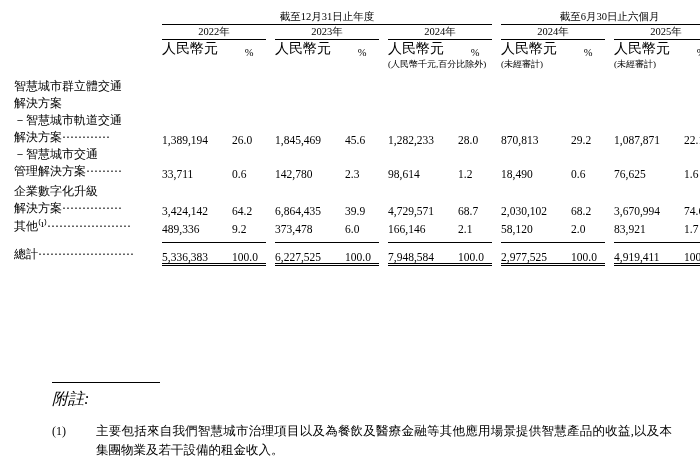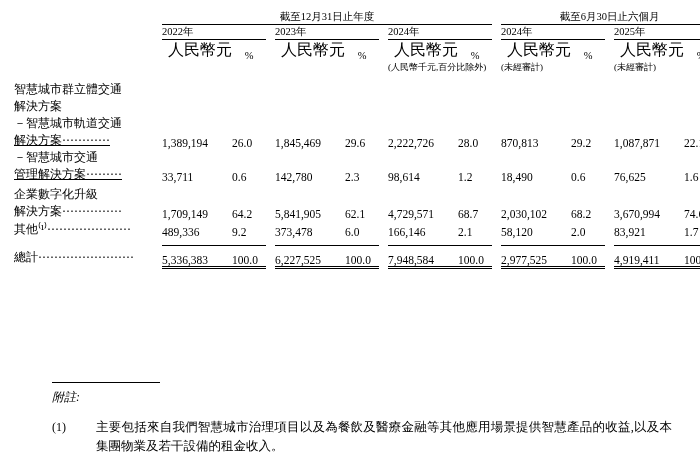--- a/index.html
+++ b/index.html
@@ -49,29 +49,29 @@
     font-size: 0;
     line-height: 0;
   }
   .rule-sub {
     border-bottom: 1px solid #000;
     height: 0;
     font-size: 0;
     line-height: 0;
   }
   .hdr-year {
-    text-align: left;
+    text-align: center;
     font-size: 10.5px;
     padding: 3px 0 3px 0;
     font-weight: bold;
     margin-top: 48px;
   }
   .hdr-unit {
-    text-align: right;
-    font-size: 16px;
+    text-align: left;
+    font-size: 14px;
     padding: 5px 0 2px 0;
   }
   .hdr-unit2 {
     text-align: left;
     font-size: 9px;
     padding: 1px 0 2px 0;
   }
   .hdr-pct {
     text-align: center;
     font-size: 10.5px;
@@ -84,41 +84,41 @@
     white-space: nowrap;
   }
   .lbl {
     font-size: 12px;
     white-space: nowrap;
     padding: 2px 0 2px 0;
     margin-top: 39px;
   }
   .ind0 { padding-left: 0; }
   .ind1 { padding-left: 14px; }
-  .ind3 { padding-left: 42px; text-decoration: underline; }
+  .ind3 { padding-left: 42px; }
 
   .row-sp td { height: 7px; }
   .row-tiny td { height: 3px; }
   .dbl-under td {
     border-bottom: 3px double #000;
   }
 
   .footnote-wrap {
     position: absolute;
     left: 52px;
     top: 382px;
     width: 620px;
   }
   .fn-rule {
     width: 108px;
     border-top: 1px solid #000;
     margin-bottom: 6px;
   }
   .fn-title {
-    font-size: 12px;
+    font-size: 16px;
     font-style: italic;
     margin-bottom: 12px;
     font-family: "Liberation Serif", serif;
   }
   .fn-item {
     display: flex;
     font-size: 12.5px;
     line-height: 1.55;
   }
   .fn-num {
@@ -241,23 +241,23 @@
     <tr>
       <td class="lbl ind1">－智慧城市軌道交通</td>
       <td colspan="14"></td>
     </tr>
     <tr>
       <td class="lbl ind3">解決方案⋯⋯⋯⋯</td>
       <td class="num">1,389,194</td>
       <td class="num">26.0</td>
       <td></td>
       <td class="num">1,845,469</td>
-      <td class="num">29.6</td>
-      <td></td>
-      <td class="num">2,222,726</td>
+      <td class="num">45.6</td>
+      <td></td>
+      <td class="num">1,282,233</td>
       <td class="num">28.0</td>
       <td></td>
       <td class="num">870,813</td>
       <td class="num">29.2</td>
       <td></td>
       <td class="num">1,087,871</td>
       <td class="num">22.1</td>
     </tr>
 
     <tr>
@@ -285,25 +285,25 @@
     <tr class="row-tiny">
           <td colspan="15"></td>
         </tr>
 
     <tr>
       <td class="lbl ind0">企業數字化升級</td>
       <td colspan="14"></td>
     </tr>
     <tr>
       <td class="lbl ind1">解決方案⋯⋯⋯⋯⋯</td>
-      <td class="num">1,709,149</td>
+      <td class="num">3,424,142</td>
       <td class="num">64.2</td>
       <td></td>
-      <td class="num">5,841,905</td>
-      <td class="num">62.1</td>
+      <td class="num">6,864,435</td>
+      <td class="num">39.9</td>
       <td></td>
       <td class="num">4,729,571</td>
       <td class="num">68.7</td>
       <td></td>
       <td class="num">2,030,102</td>
       <td class="num">68.2</td>
       <td></td>
       <td class="num">3,670,994</td>
       <td class="num">74.6</td>
     </tr>

